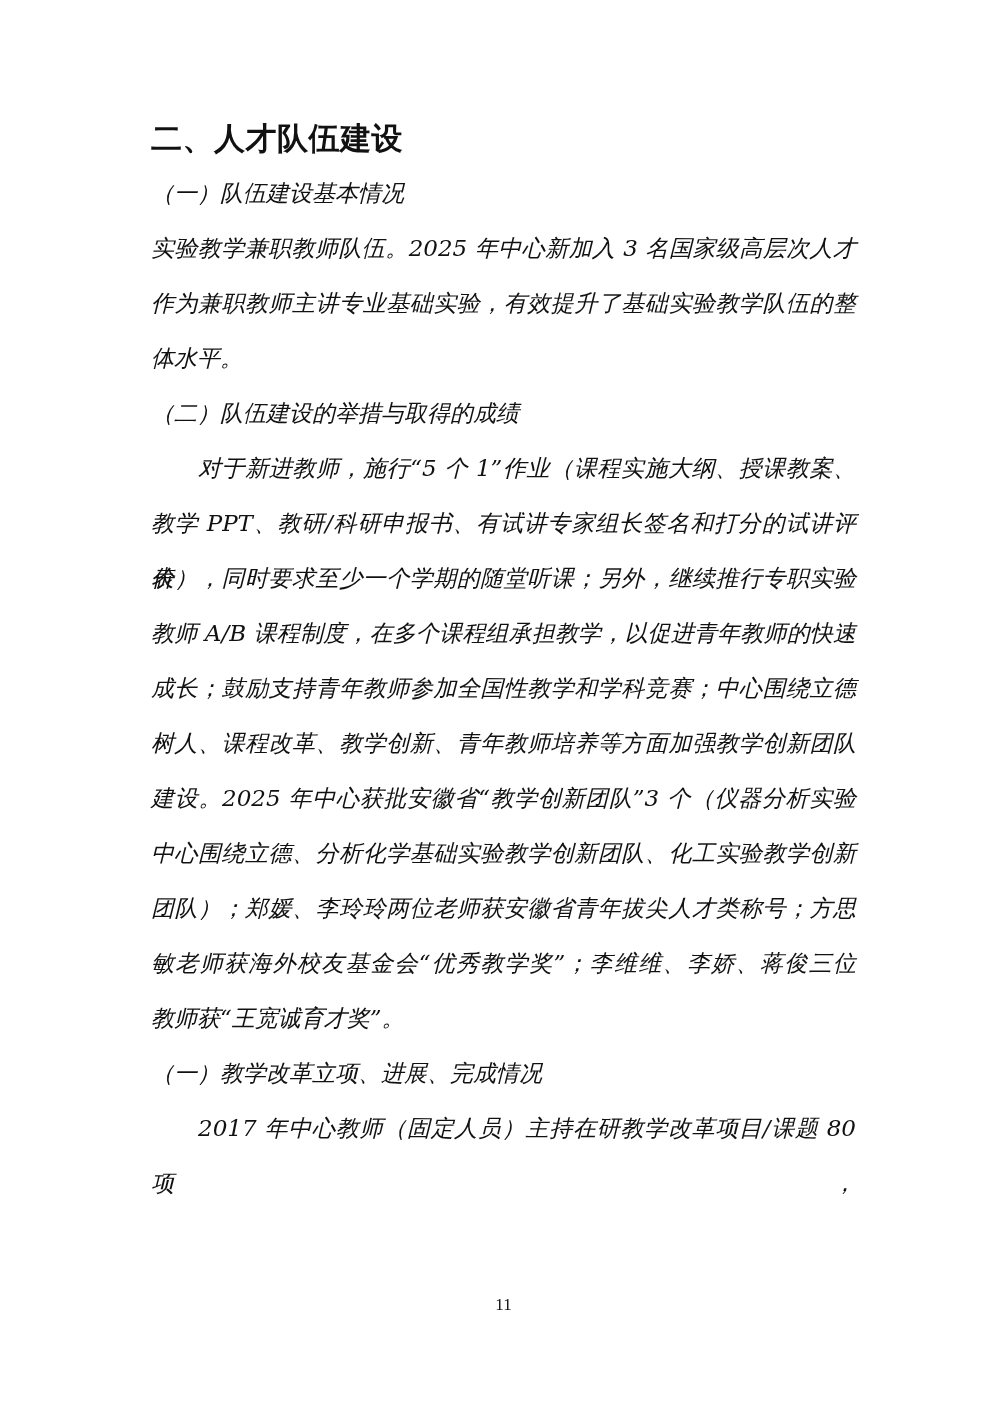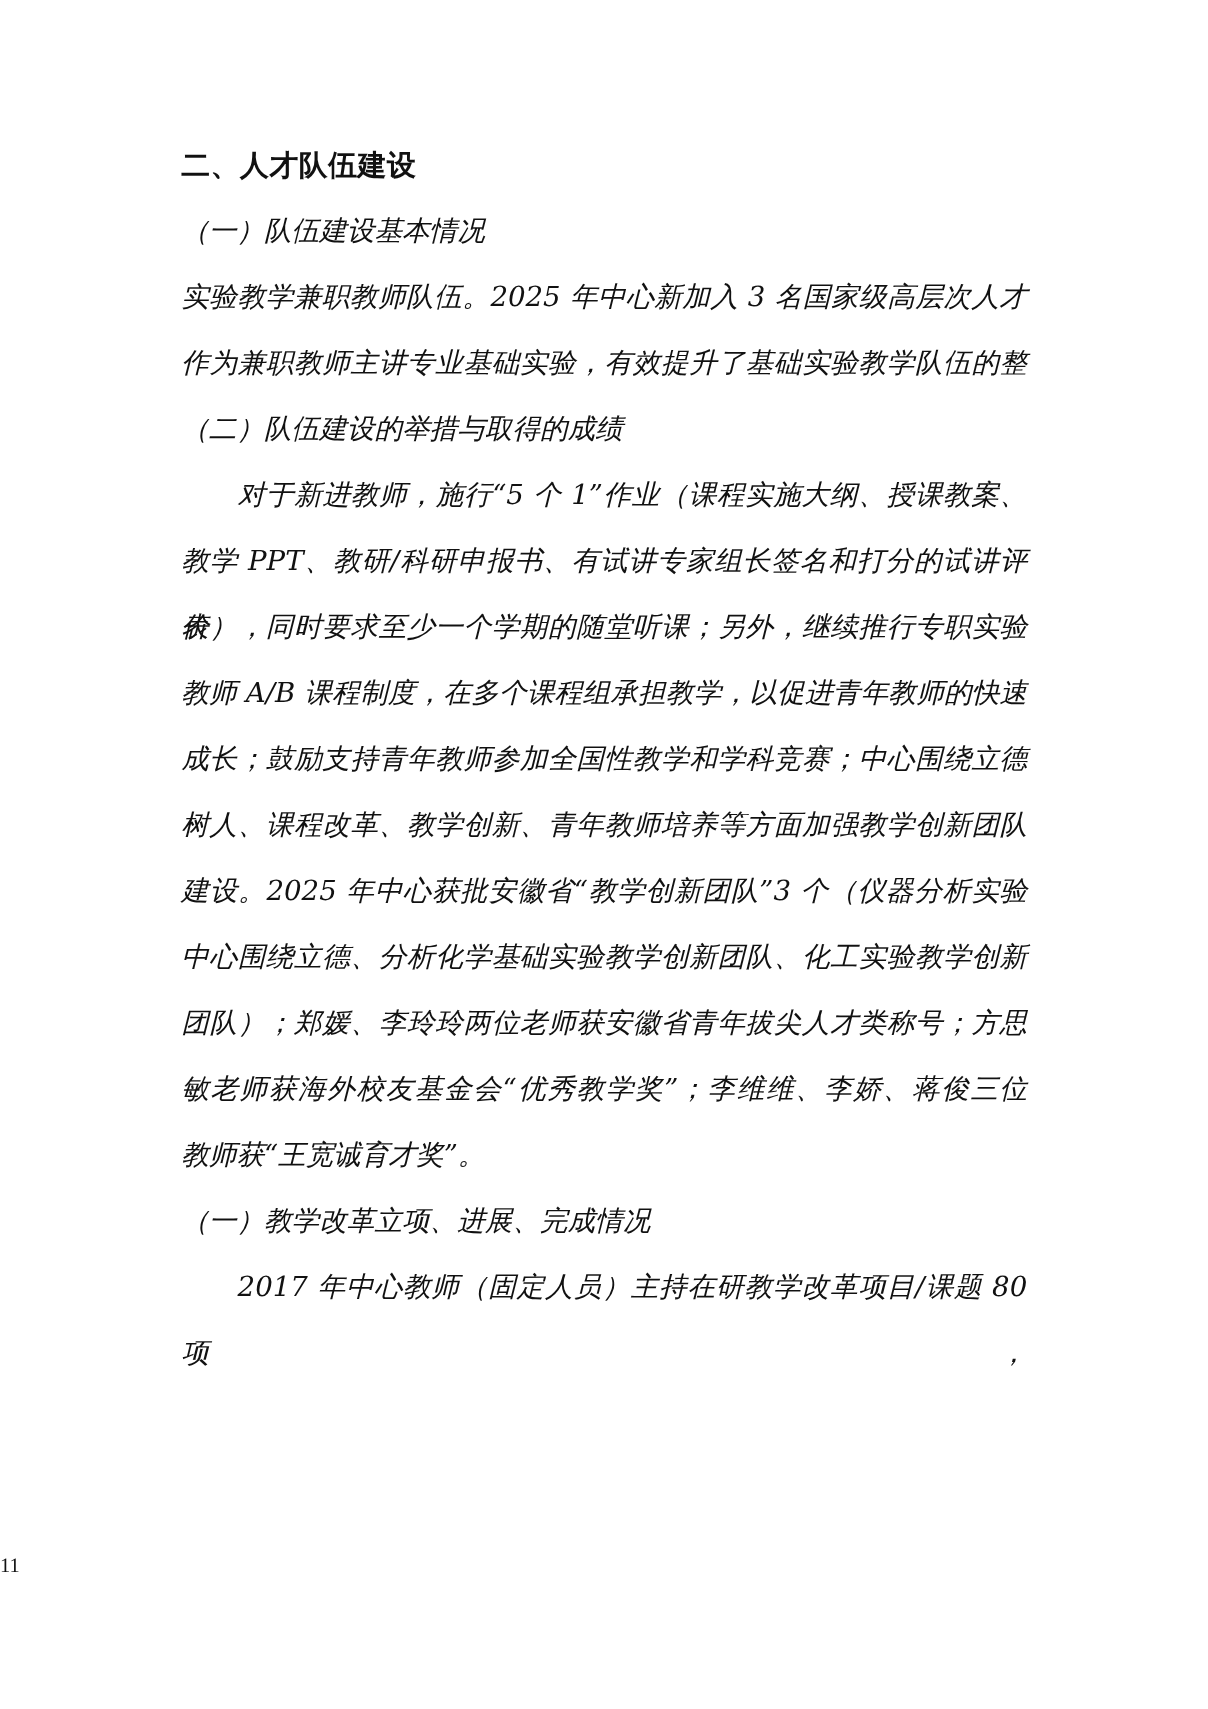--- a/index.html
+++ b/index.html
@@ -23,21 +23,21 @@
   }
   .line {
     height: 55px;
     line-height: 55px;
     white-space: normal;
   }
   
   .h1 {
     font-family: Liberation Sans, sans-serif;
     font-weight: bold;
-    font-size: 24px;
+    font-size: 31px;
     letter-spacing: 0.5px;
   }
   
   .sub, .b {
     font-family: "DejaVu Serif", "Liberation Serif", serif;
     font-size: 23px;
     font-style: italic;
   }
   
   .j {
@@ -48,34 +48,36 @@
   .ind {
     text-indent: 47px;
   }
   .pageno {
     position: absolute;
     top: 1290px;
     left: 0;
     width: 100%;
     height: 30px;
     line-height: 30px;
+    text-align: center;
     font-family: "Liberation Serif", "DejaVu Serif", serif;
     font-size: 17px;
     color: #111111;
   }
 </style>
 </head>
 <body>
 
 <div class="page">
   <div class="content">
     <div class="line h1">二、人才队伍建设</div>
     <div class="line sub">（一）队伍建设基本情况</div>
     <div class="line b j">实验教学兼职教师队伍。2025 年中心新加入 3 名国家级高层次人才</div>
     <div class="line b j">作为兼职教师主讲专业基础实验，有效提升了基础实验教学队伍的整</div>
+    <div class="line b">体水平。</div>
     <div class="line sub">（二）队伍建设的举措与取得的成绩</div>
     <div class="line b j ind">对于新进教师，施行“5 个 1”作业（课程实施大纲、授课教案、</div>
     <div class="line b j">教学 PPT、教研/科研申报书、有试讲专家组长签名和打分的试讲评价</div>
     <div class="line b j">表），同时要求至少一个学期的随堂听课；另外，继续推行专职实验</div>
     <div class="line b j">教师 A/B 课程制度，在多个课程组承担教学，以促进青年教师的快速</div>
     <div class="line b j">成长；鼓励支持青年教师参加全国性教学和学科竞赛；中心围绕立德</div>
     <div class="line b j">树人、课程改革、教学创新、青年教师培养等方面加强教学创新团队</div>
     <div class="line b j">建设。2025 年中心获批安徽省“教学创新团队”3 个（仪器分析实验</div>
     <div class="line b j">中心围绕立德、分析化学基础实验教学创新团队、化工实验教学创新</div>
     <div class="line b j">团队）；郑媛、李玲玲两位老师获安徽省青年拔尖人才类称号；方思</div>

